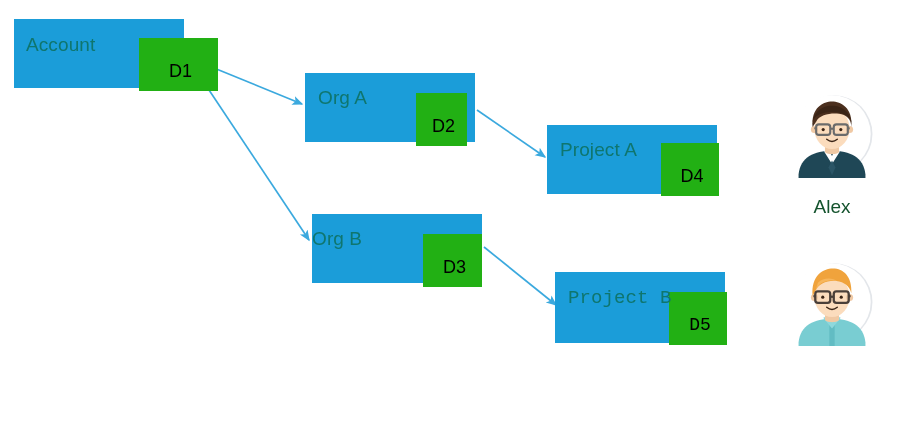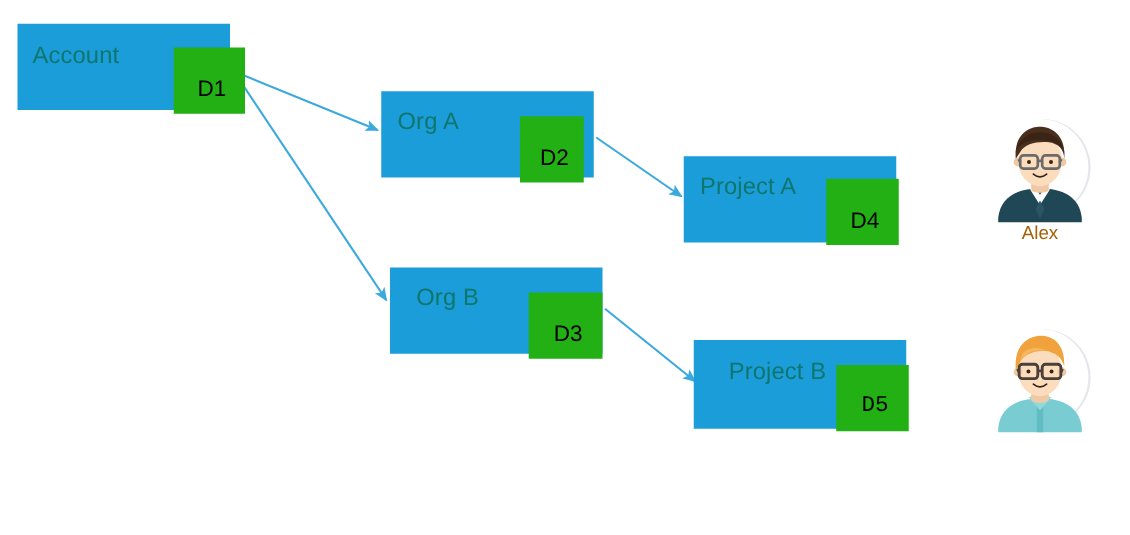--- a/index.html
+++ b/index.html
@@ -65,24 +65,24 @@
     width: 96px;
     text-align: center;
   }
   .person-avatar {
     width: 88px;
     height: 88px;
     margin: 0 auto;
     position: relative;
   }
   .person-name {
-    margin-top: 0;
-    font-size: 15px;
+    margin-top: 20px;
+    font-size: 19px;
     line-height: 18px;
-    color: #a16207;
+    color: #14532d;
     white-space: nowrap;
   }
 </style>
 </head>
 <body>
 
 <div id="canvas">
 
   <svg class="edges" viewBox="0 0 904 428" width="904" height="428">
     <defs>
@@ -93,56 +93,56 @@
     <g stroke="#3BA9DE" stroke-width="1.7" fill="none" marker-end="url(#arrowhead)">
       <line x1="187" y1="57" x2="302" y2="104"></line>
       <line x1="187" y1="57" x2="309" y2="240"></line>
       <line x1="477" y1="110" x2="545" y2="157"></line>
       <line x1="484" y1="247" x2="556" y2="305"></line>
     </g>
   </svg>
 
   <div class="node" style="left:14px; top:19px; width:172px; height:73px;">
     <div class="node-body" style="width:170px; height:69px;"></div>
-    <div class="node-badge" style="left:125px; top:19px; width:57px; height:53px;">
+    <div class="node-badge" style="left:125px; top:19px; width:79px; height:53px;">
       <span>D1</span>
     </div>
     <div class="node-label" style="left:12px; top:16px;">Account</div>
   </div>
 
   <div class="node" style="left:305px; top:73px; width:172px; height:73px;">
     <div class="node-body" style="width:170px; height:69px;"></div>
     <div class="node-badge" style="left:111px; top:20px; width:51px; height:53px;">
       <span>D2</span>
     </div>
     <div class="node-label" style="left:13px; top:15px;">Org A</div>
   </div>
 
   <div class="node" style="left:312px; top:214px; width:172px; height:73px;">
     <div class="node-body" style="width:170px; height:69px;"></div>
     <div class="node-badge" style="left:111px; top:20px; width:59px; height:53px;">
       <span>D3</span>
     </div>
-    <div class="node-label" style="left:21px; top:15px;">Org B</div>
+    <div class="node-label" style="left:0; top:15px;">Org B</div>
   </div>
 
   <div class="node" style="left:547px; top:125px; width:172px; height:73px;">
     <div class="node-body" style="width:170px; height:69px;"></div>
     <div class="node-badge" style="left:114px; top:18px; width:58px; height:53px;">
       <span>D4</span>
     </div>
     <div class="node-label" style="left:13px; top:15px;">Project A</div>
   </div>
 
   <div class="node" style="left:555px; top:272px; width:172px; height:75px;">
     <div class="node-body" style="width:170px; height:71px;"></div>
     <div class="node-badge" style="left:114px; top:20px; width:58px; height:53px;font-family:Liberation Mono, monospace;">
       <span>D5</span>
     </div>
-    <div class="node-label" style="left:28px; top:16px;">Project B</div>
+    <div class="node-label" style="left:13px; top:16px;font-family:Liberation Mono, monospace;">Project B</div>
   </div>
 
   <div class="person" style="left:784px; top:90px;">
     <div class="person-avatar">
       <svg viewBox="0 0 100 100" width="88" height="88">
 
         <circle cx="52" cy="50" r="44" fill="#e3e6ea"></circle>
         <circle cx="50" cy="50" r="44" fill="#ffffff"></circle>
 
         <path d="M12 96 C14 76 30 69 50 69 C70 69 86 76 88 96 L88 100 L12 100 Z" fill="#1f4756"></path>

